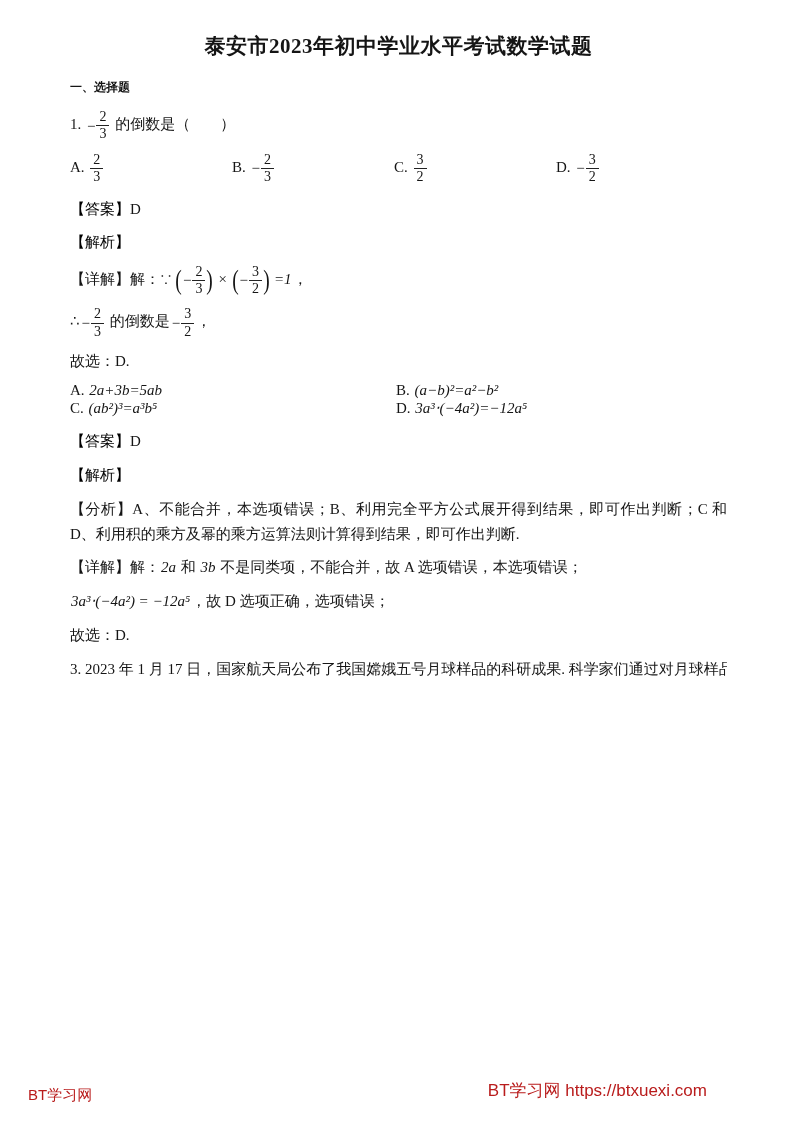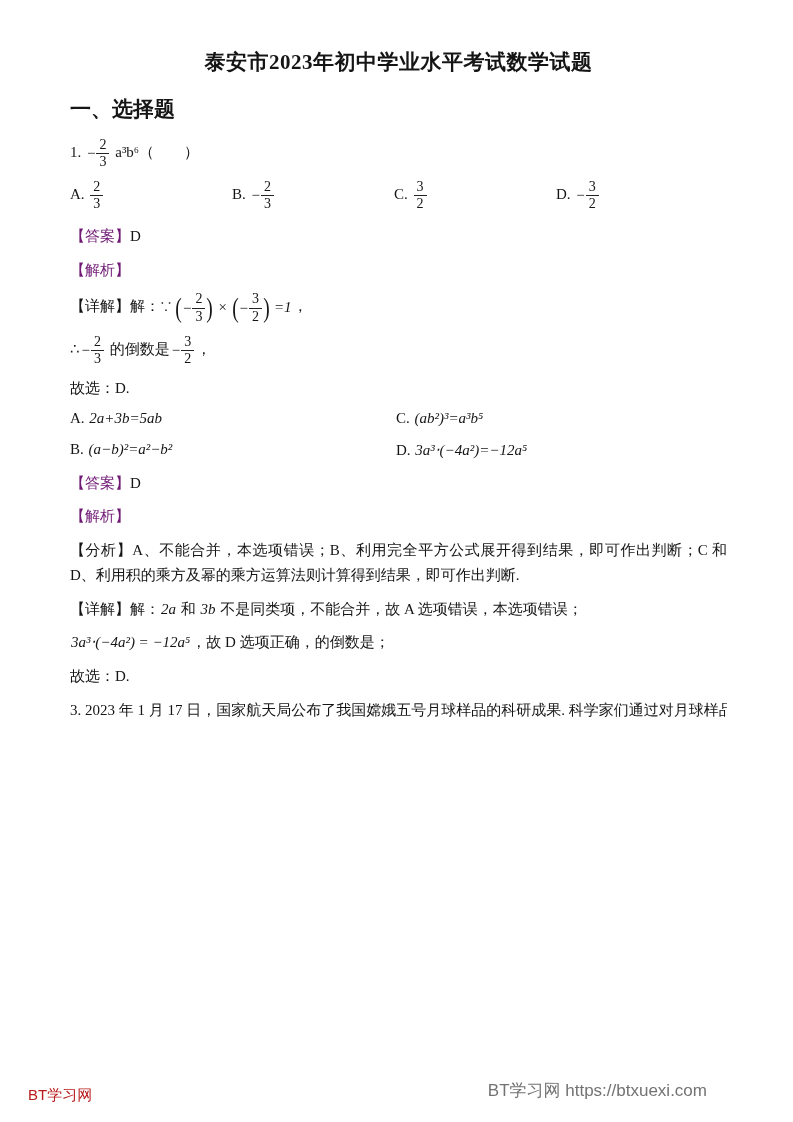--- a/index.html
+++ b/index.html
@@ -1,36 +1,36 @@
 <!DOCTYPE html>
 <html><head>
 <meta charset="utf-8">
 <style>
   html,body{margin:0;padding:0;background:#ffffff;}
   body{
     width:793px;height:1122px;position:relative;overflow:hidden;
     font-family:"Liberation Serif","DejaVu Serif",serif;color:#151515;
   }
-  .page{padding:48px 66px 0 70px;}
+  .page{padding:32px 66px 0 70px;}
   .title{font-size:21px;font-weight:700;text-align:center;margin:0 0 20px 0;letter-spacing:.5px;line-height:1.35;}
-  .section{font-size:21px;font-weight:700;margin:0 0 14px 0;line-height:1.25;}
+  .section{font-size:12px;font-weight:700;margin:0 0 14px 0;line-height:1.25;}
   .line{font-size:15px;line-height:1.65;margin:0 0 9px 0;text-align:justify;}
   .nowrap{white-space:nowrap;overflow:hidden;text-align:left;}
-  .tag{color:#701a75;}
+  .tag{color:#000000;}
   .opts4{display:grid;grid-template-columns:162px 162px 162px 1fr;align-items:center;font-size:15px;margin:0 0 12px 0;}
-  .opts2{display:grid;grid-template-columns:326px 1fr;row-gap:14px;align-items:center;font-size:15px;margin:0 0 12px 0;}
+  .opts2{display:grid;grid-template-columns:326px 1fr;align-items:center;font-size:15px;margin:0 0 12px 0;}
   .m{font-family:"Liberation Serif",serif;font-style:italic;padding:0 1px;}
   .fsign{font-style:normal;padding-right:1px;}
   .fracwrap{display:inline-flex;align-items:center;vertical-align:middle;margin:0 2px;}
   .frac{display:inline-flex;flex-direction:column;align-items:center;line-height:1.15;font-size:14px;font-style:normal;text-align:center;}
   .frac .num{border-bottom:1.2px solid #222;padding:0 3px;}
   .frac .den{padding:0 3px;}
   .bigparen{font-size:27px;font-weight:300;line-height:1;transform:scaleX(.72);font-style:normal;}
   .footer{
-    position:absolute;bottom:20px;right:86px;color:#737373;font-size:17px;
+    position:absolute;bottom:20px;right:86px;color:#b91c1c;font-size:17px;
     font-family:"Liberation Sans","DejaVu Sans",sans-serif;
   }
   .wmleft{
     position:absolute;bottom:17px;left:28px;color:#b91c1c;font-size:15px;
     font-family:"Liberation Sans","DejaVu Sans",sans-serif;
   }
 </style>
 </head>
 <body>
 
@@ -38,21 +38,21 @@
 
   <div class="title">泰安市2023年初中学业水平考试数学试题</div>
   <div class="section">一、选择题</div>
 
   <div class="line"><span>1. </span><span class="fracwrap">
         <span class="fsign">−</span>
         <span class="frac">
           <span class="num">2</span>
           <span class="den">3</span>
         </span>
-      </span><span> a³b⁶（　　）</span></div>
+      </span><span> 的倒数是（　　）</span></div>
   <div class="opts4">
     <span><span>A. </span><span class="fracwrap">
           <span class="frac">
             <span class="num">2</span>
             <span class="den">3</span>
           </span>
         </span></span>
     <span><span>B. </span><span class="fracwrap">
           <span class="fsign">−</span>
           <span class="frac">
@@ -103,29 +103,29 @@
         <span class="fsign">−</span>
         <span class="frac">
           <span class="num">3</span>
           <span class="den">2</span>
         </span>
       </span><span>，</span></div>
   <div class="line">故选：D.</div>
 
   <div class="opts2">
     <span><span>A. </span><span class="m">2a+3b=5ab</span></span>
+    <span><span>B. </span><span class="m">(a−b)²=a²−b²</span></span>
     <span><span>C. </span><span class="m">(ab²)³=a³b⁵</span></span>
-    <span><span>B. </span><span class="m">(a−b)²=a²−b²</span></span>
     <span><span>D. </span><span class="m">3a³⋅(−4a²)=−12a⁵</span></span>
   </div>
   <div class="line"><span class="tag">【答案】</span><span>D</span></div>
   <div class="line"><span class="tag">【解析】</span></div>
   <div class="line">【分析】A、不能合并，本选项错误；B、利用完全平方公式展开得到结果，即可作出判断；C 和 D、利用积的乘方及幂的乘方运算法则计算得到结果，即可作出判断.</div>
   <div class="line"><span>【详解】解：</span><span class="m">2a</span><span> 和 </span><span class="m">3b</span><span> 不是同类项，不能合并，故 A 选项错误，本选项错误；</span></div>
-  <div class="line"><span class="m">3a³⋅(−4a²) = −12a⁵</span><span>，故 D 选项正确，的倒数是；</span></div>
+  <div class="line"><span class="m">3a³⋅(−4a²) = −12a⁵</span><span>，故 D 选项正确，选项错误；</span></div>
   <div class="line">故选：D.</div>
 
   <div class="line nowrap">3. 2023 年 1 月 17 日，国家航天局公布了我国嫦娥五号月球样品的科研成果. 科学家们通过对月球样品的研</div>
 
 </div>
 
 <div class="footer">BT学习网 https://btxuexi.com</div>
 <div class="wmleft">BT学习网</div>
 
 </body></html>

